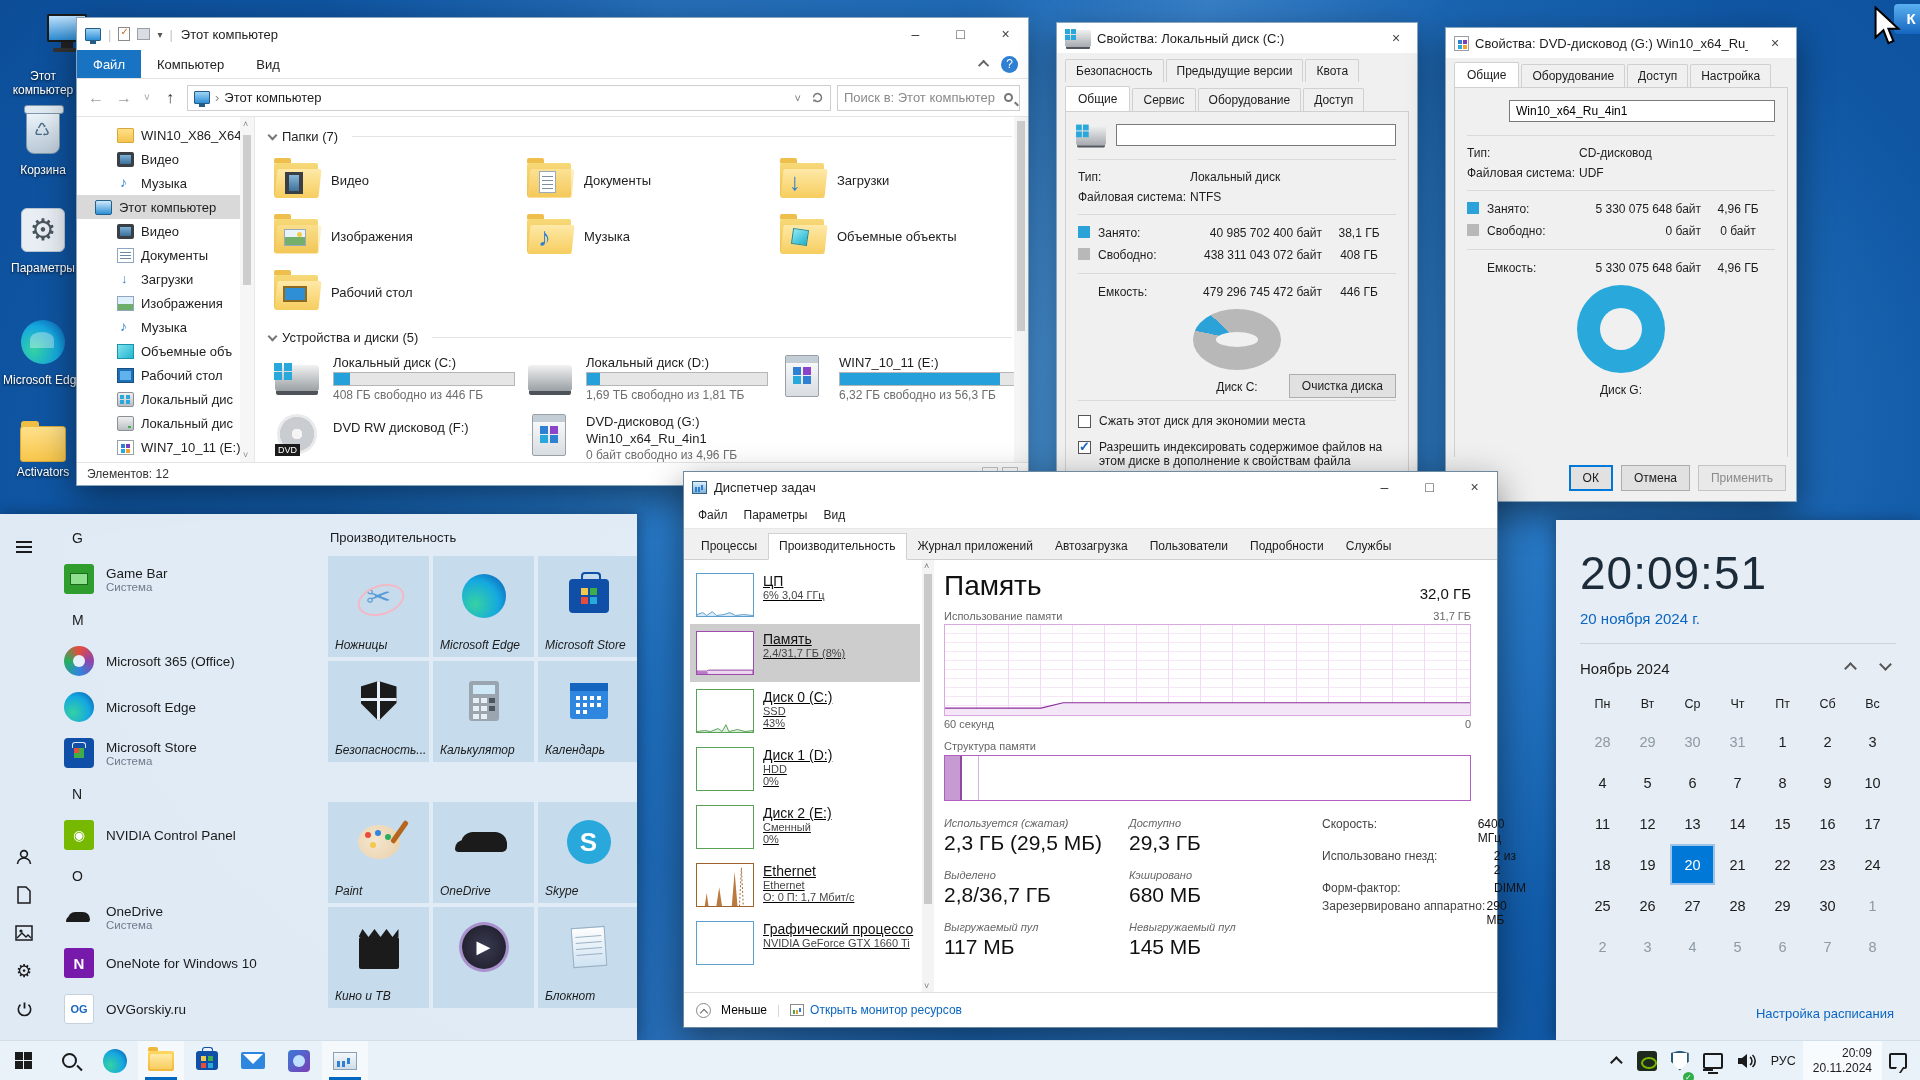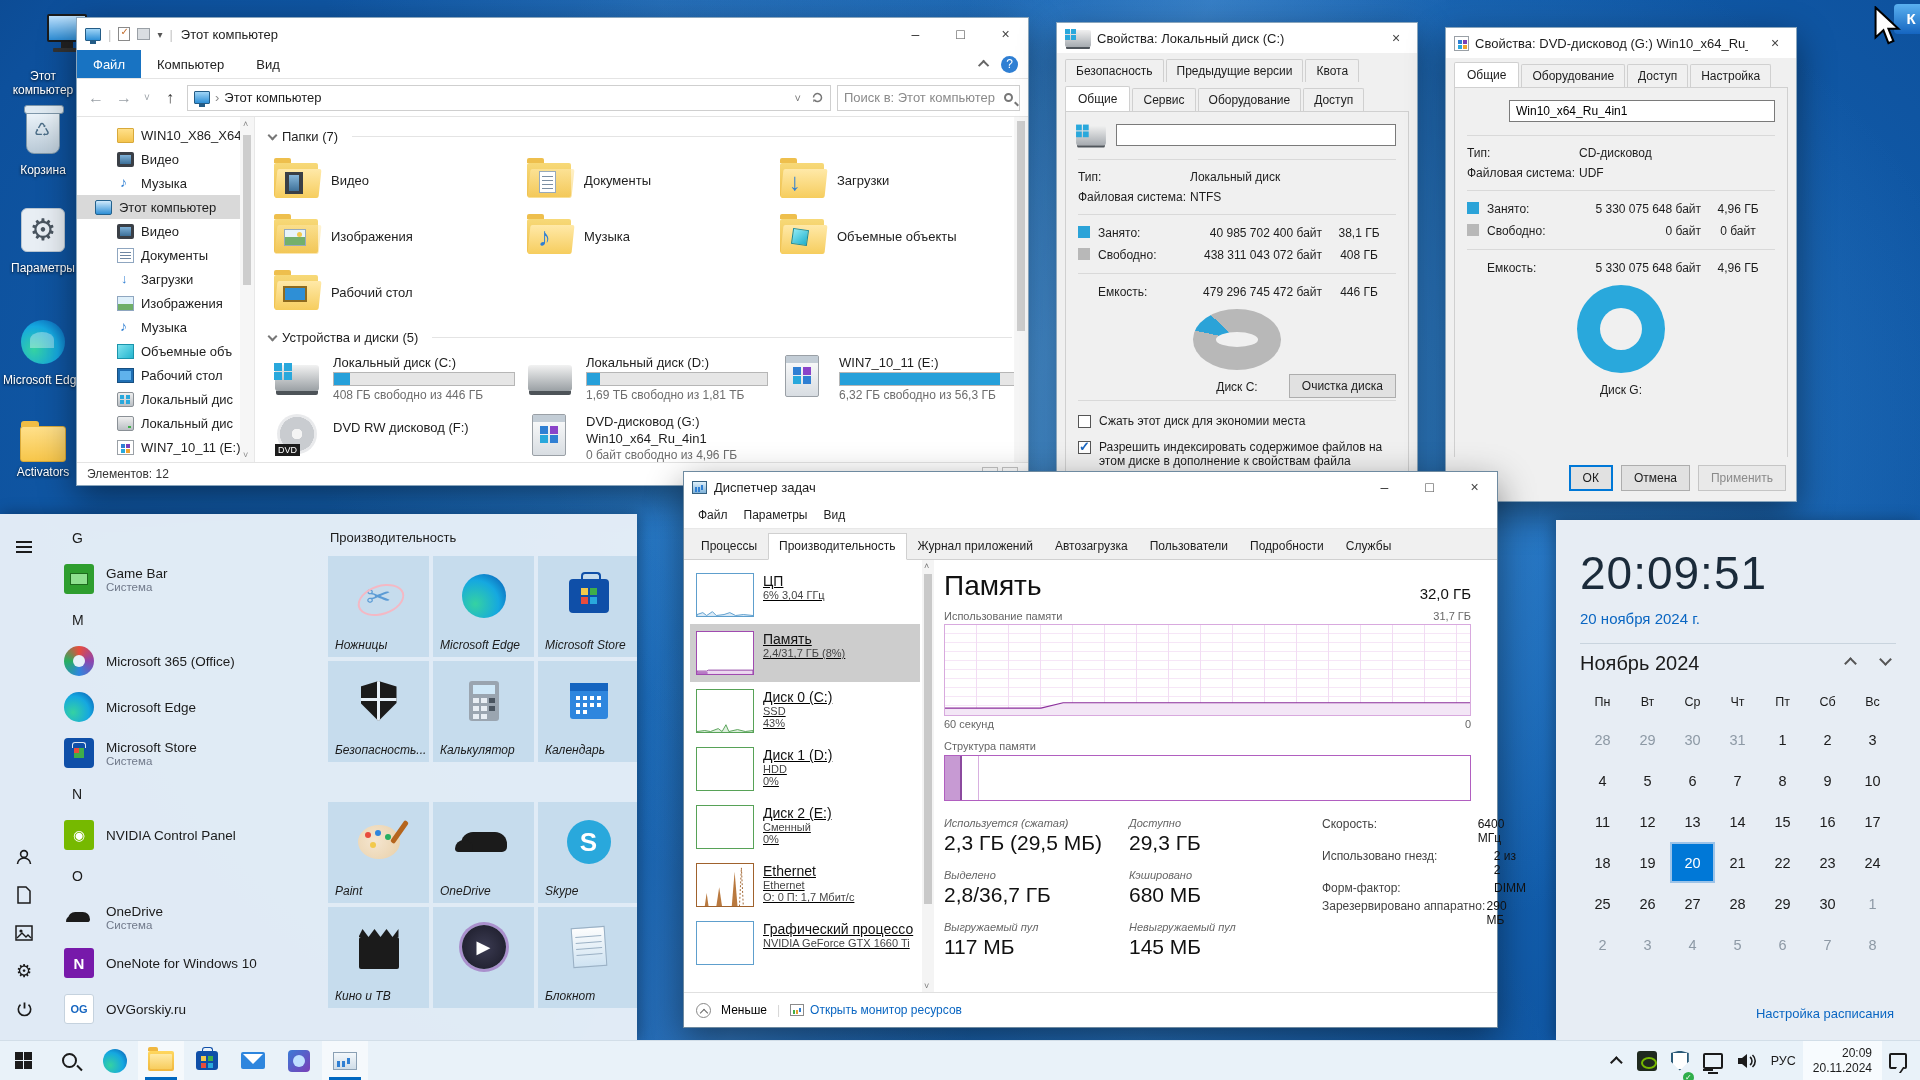--- a/index.html
+++ b/index.html
@@ -297,21 +297,21 @@
   .t-movie::before { content:""; position:absolute; left:0; top:-8px; width:40px; height:8px; background:#1b1b1b; clip-path:polygon(0 100%, 100% 100%, 100% 0, 85% 100%, 70% 0, 55% 100%, 40% 0, 25% 100%, 10% 0); }
   .t-media { width:44px; height:44px; border-radius:50%; background:radial-gradient(circle, #3b3b52, #191926); color:#fff; display:flex; align-items:center; justify-content:center; font-size:18px; box-shadow:0 0 0 3px rgba(142,68,173,.5); }
   .t-note { width:34px; height:40px; background:linear-gradient(#fdfdfd,#cfe3f2); border:1px solid #9ab0c4; position:relative; transform:rotate(-4deg); }
   .t-note::after { content:""; position:absolute; left:3px; top:8px; right:3px; height:1px; background:#9ab0c4; box-shadow:0 6px 0 #9ab0c4, 0 12px 0 #9ab0c4, 0 18px 0 #9ab0c4; }
 
   
   #calendar { position:absolute; left:1556px; top:520px; width:364px; height:520px; background:#e7edf4; z-index:50; box-shadow:-2px 0 14px rgba(0,0,0,.3); padding:26px 24px 0; display:flex; flex-direction:column; }
   .cl-time { font-size:46px; color:#1b2b3a; font-weight:200; letter-spacing:1px; }
   .cl-date { font-size:15px; color:#0a66c2; margin-top:10px; }
   .cl-hr { border:none; border-top:1px solid #c9d4de; margin:16px 0 0; }
-  .cl-month-row { display:flex; align-items:center; margin-top:8px; font-size:20px; color:#1b1b1b; }
+  .cl-month-row { display:flex; align-items:center; margin-top:16px; font-size:15px; color:#1b1b1b; }
   .cl-chevs { margin-left:auto; display:flex; gap:26px; padding-right:6px; }
   .cchev { width:9px; height:9px; border-left:2px solid #555; border-top:2px solid #555; }
   .cchev.up { transform:rotate(45deg); }
   .cchev.down { transform:rotate(225deg); margin-top:-4px; }
   .cl-grid { display:grid; grid-template-columns:repeat(7,45px); margin-top:12px; }
   .cwd { height:30px; display:flex; align-items:center; justify-content:center; font-size:12.5px; color:#1b1b1b; }
   .cd { height:41px; display:flex; align-items:center; justify-content:center; font-size:14.5px; color:#1b1b1b; }
   .cd.mut { color:#8d99a5; }
   .cd.sel { background:#0078d7; color:#fff; outline:2px solid #9cc3e8; outline-offset:-2px; }
   .cl-foot { margin-top:auto; padding:0 2px 18px; text-align:right; }

